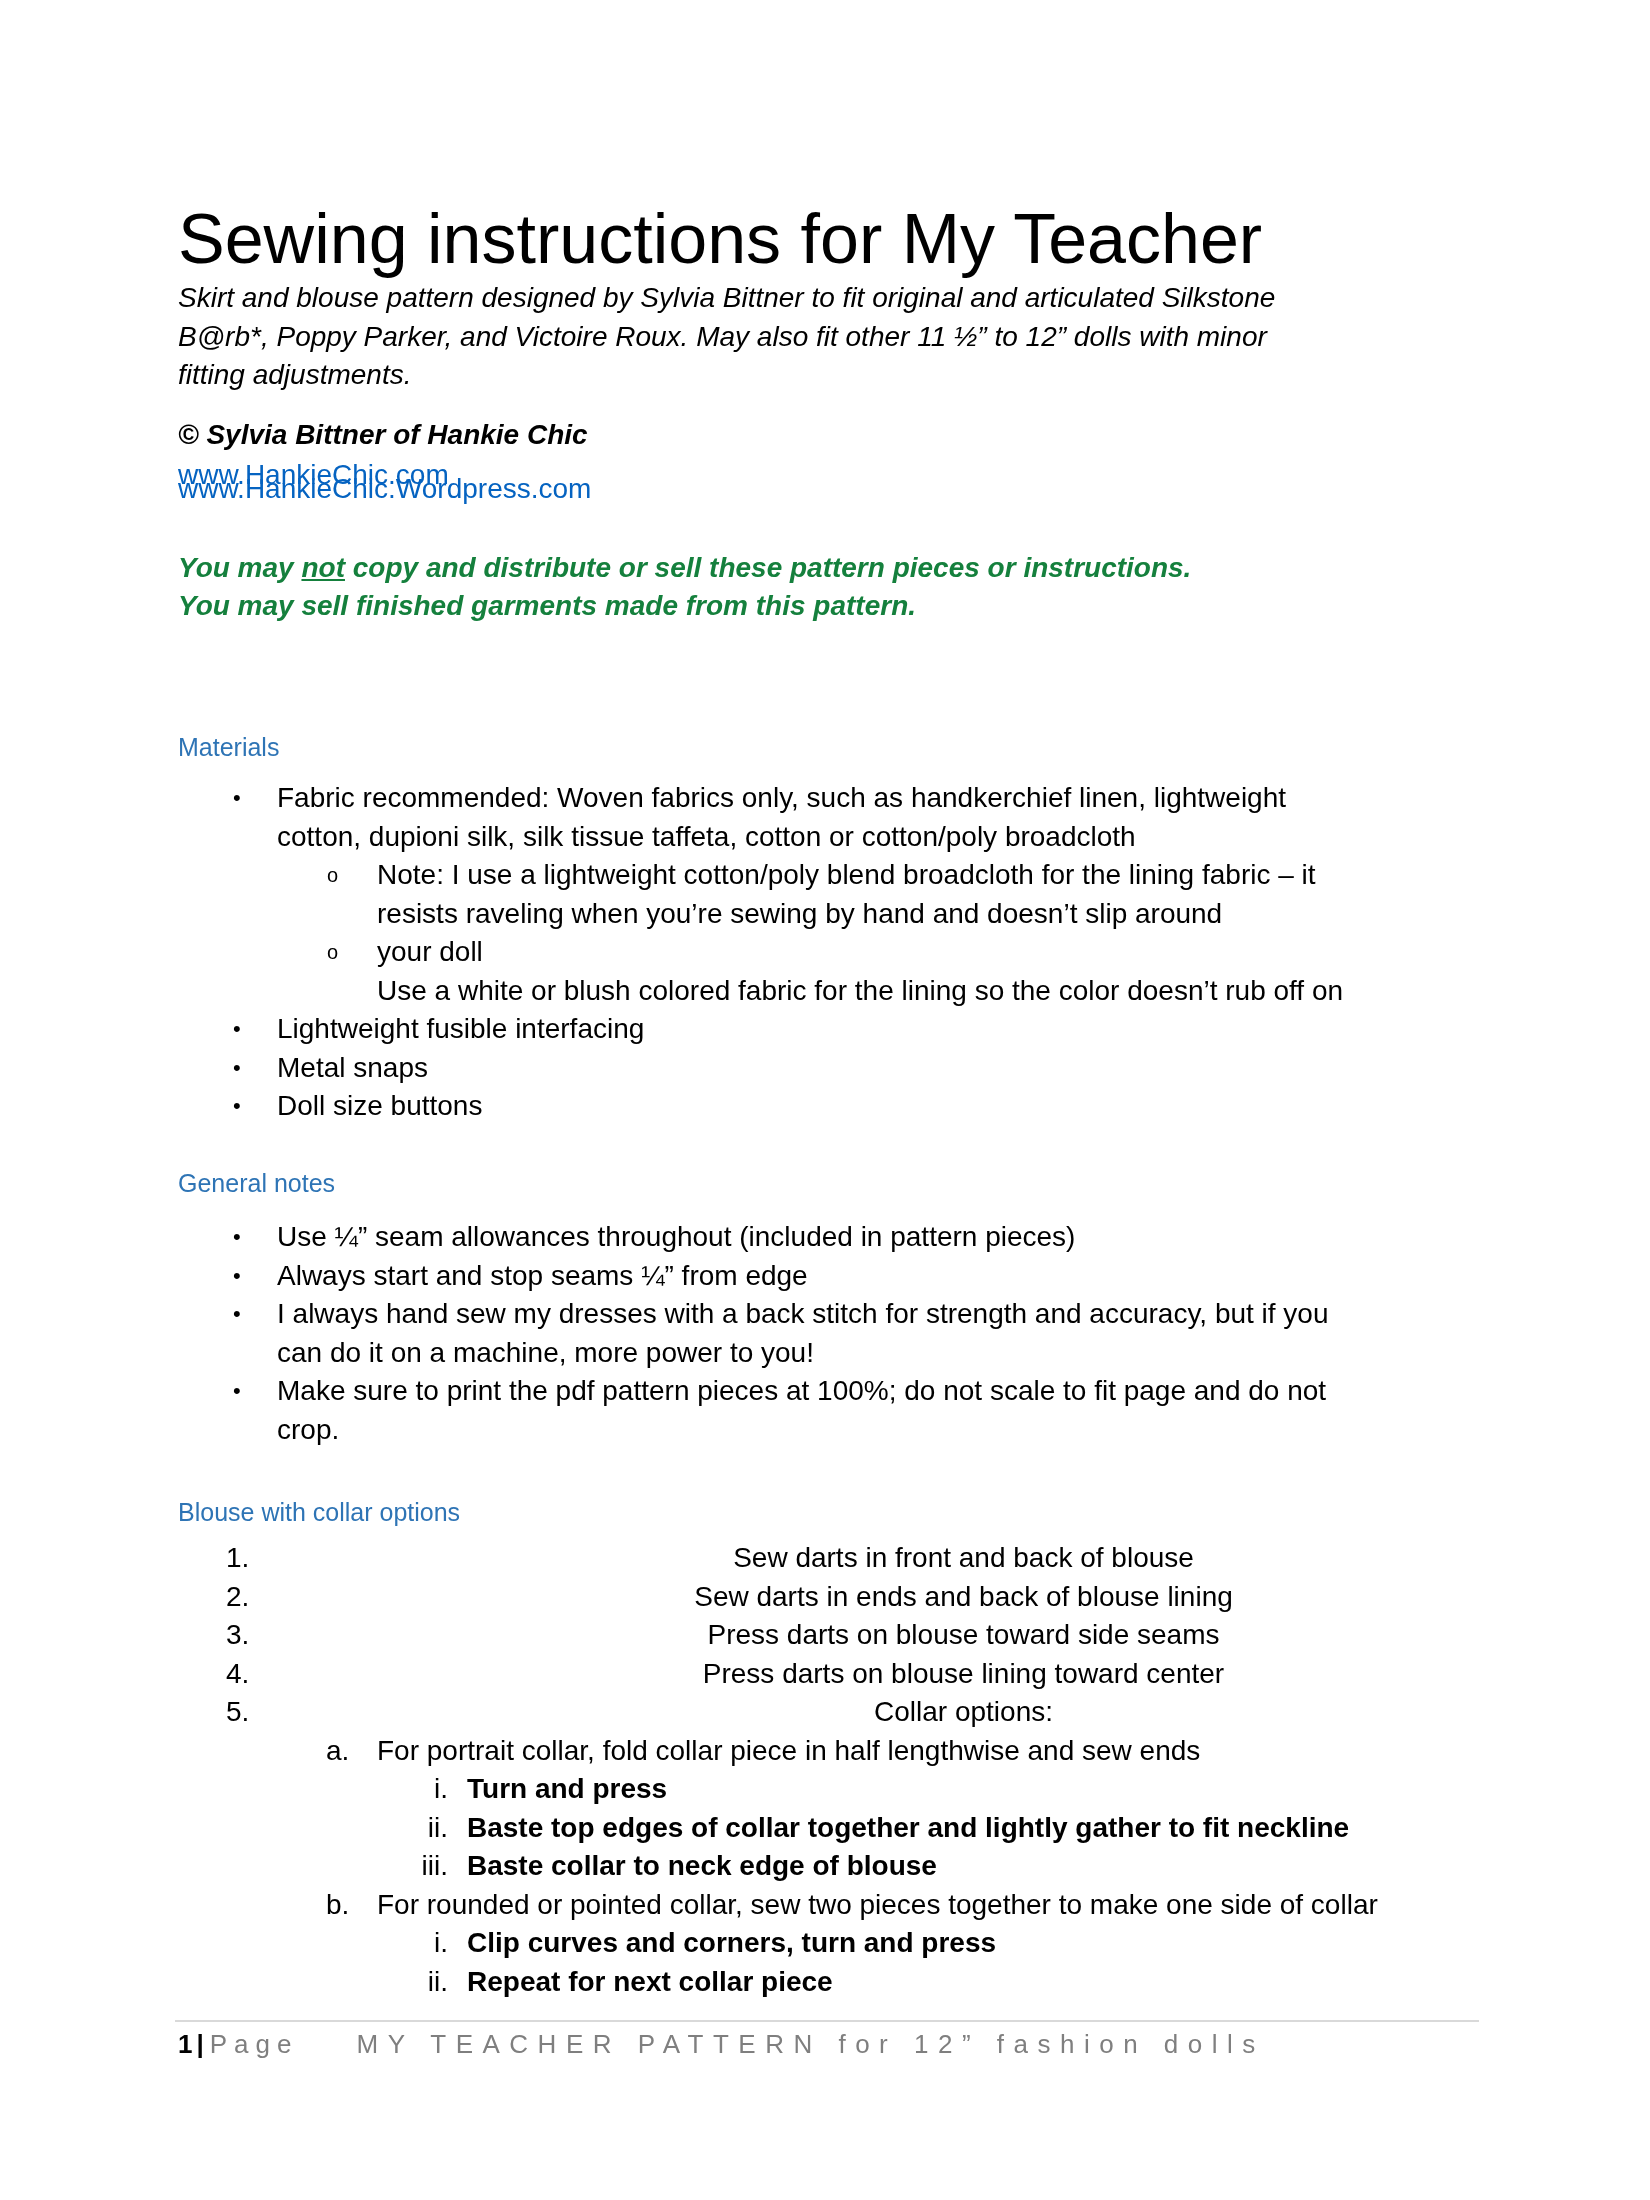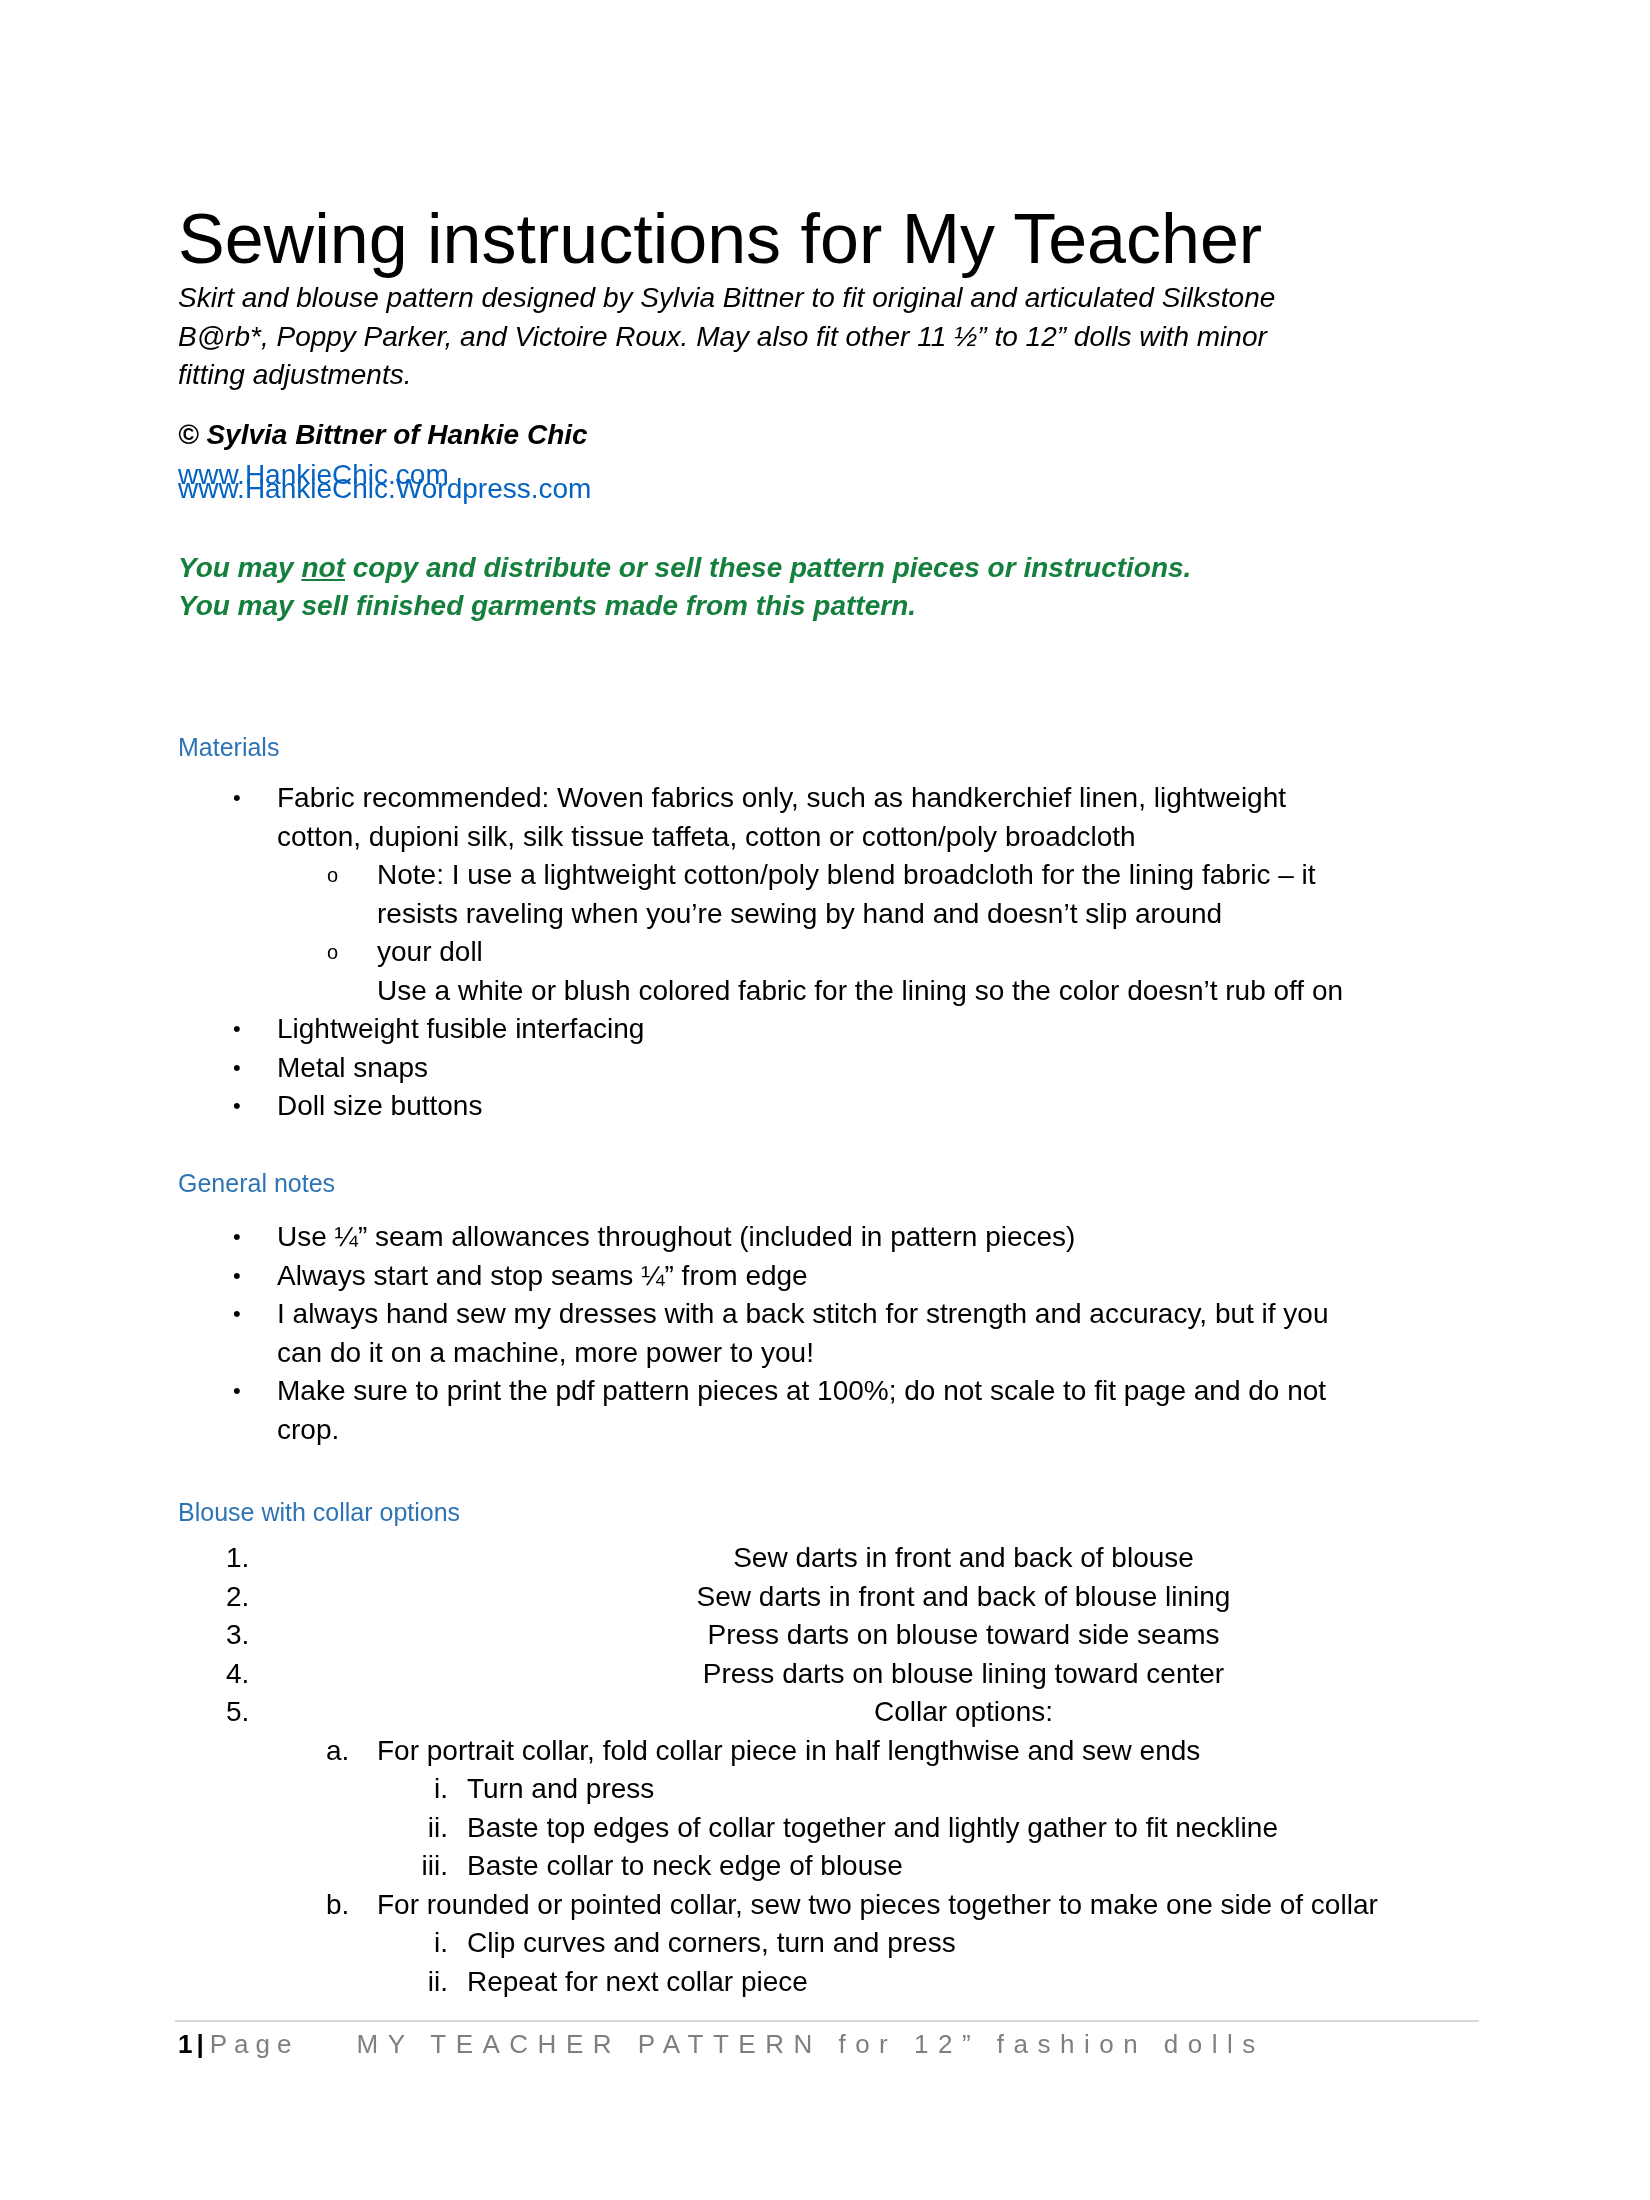--- a/index.html
+++ b/index.html
@@ -19,21 +19,21 @@
   .h2 { font-size:25px; line-height:46px; color:#2E74B5; white-space:nowrap; }
   .h-materials { top:724px; } .h-general { top:1160px; } .h-blouse { top:1489px; }
   .list { left:0; width:1650px; }
   .row { position:relative; height:auto; }
   .row .marker { position:absolute; text-align:left; }
   .row .text { white-space:nowrap; }
   .lvl1 .marker { left:233px; } .lvl1 .text { margin-left:277px; }
   .lvl2 .marker { left:327px; } .lvl2 .text { margin-left:377px; }
   .num1 .marker { left:226px; } .num1 .text { margin-left:277px;text-align:center; }
   .alpha .marker { left:326px; } .alpha .text { margin-left:377px; }
-  .roman .marker { left:368px; width:80px; text-align:right; } .roman .text { margin-left:467px; }
+  .roman .marker { left:368px; width:80px; text-align:right; } .roman .text { margin-left:467px;font-weight:bold; }
   .bullet-dot { font-size:22px; }
   .bullet-circle { font-size:20px; }
   .list-materials { top:779px; } .list-general { top:1218px; } .list-blouse { top:1539px; }
   .footer-rule { position:absolute; left:175px; top:2020px; width:1304px; height:2px; background:#D9D9D9; }
   .footer { position:absolute; left:178px; top:2028px; font-size:26px; line-height:32px; white-space:nowrap; color:#7F7F7F; }
   .footer .pg { color:#000; font-weight:bold; }
   .footer .sep { color:#000; font-weight:bold; margin:0 6px 0 4px; }
   .footer .page-word { letter-spacing:7px; }
   .footer .doc-title { letter-spacing:9.5px; margin-left:58px; }
 </style>
@@ -121,21 +121,21 @@
   </div>
 
   <div class="abs h2 h-blouse">Blouse with collar options</div>
   <div class="abs body list list-blouse">
     <div class="row num1">
       <span class="marker">1.</span>
       <div class="text">Sew darts in front and back of blouse</div>
     </div>
     <div class="row num1">
       <span class="marker">2.</span>
-      <div class="text">Sew darts in front and back of blouse lining</div>
+      <div class="text">Sew darts in ends and back of blouse lining</div>
     </div>
     <div class="row num1">
       <span class="marker">3.</span>
       <div class="text">Press darts on blouse toward side seams</div>
     </div>
     <div class="row num1">
       <span class="marker">4.</span>
       <div class="text">Press darts on blouse lining toward center</div>
     </div>
     <div class="row num1">

